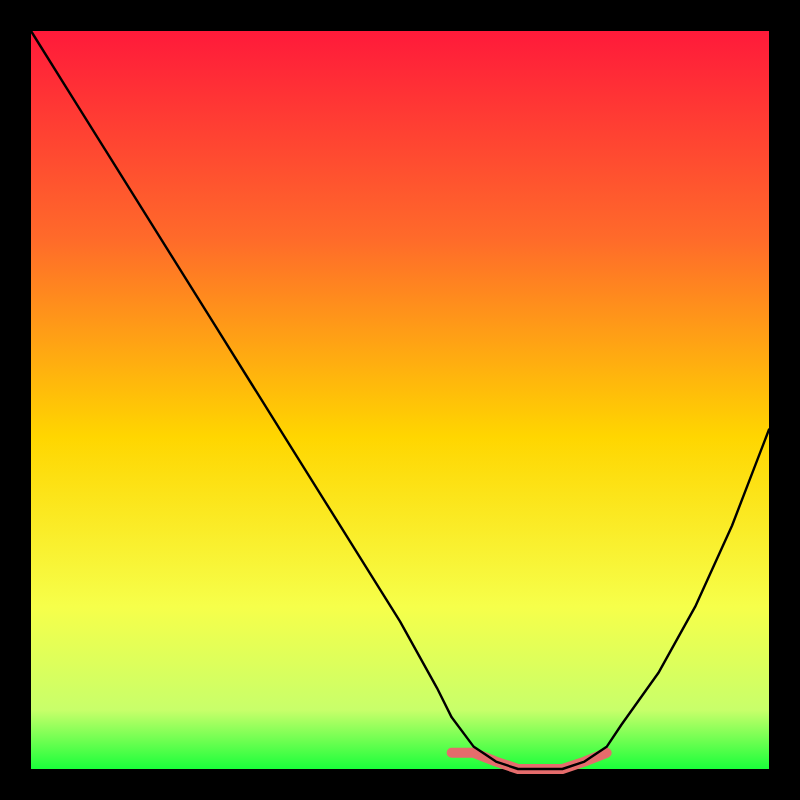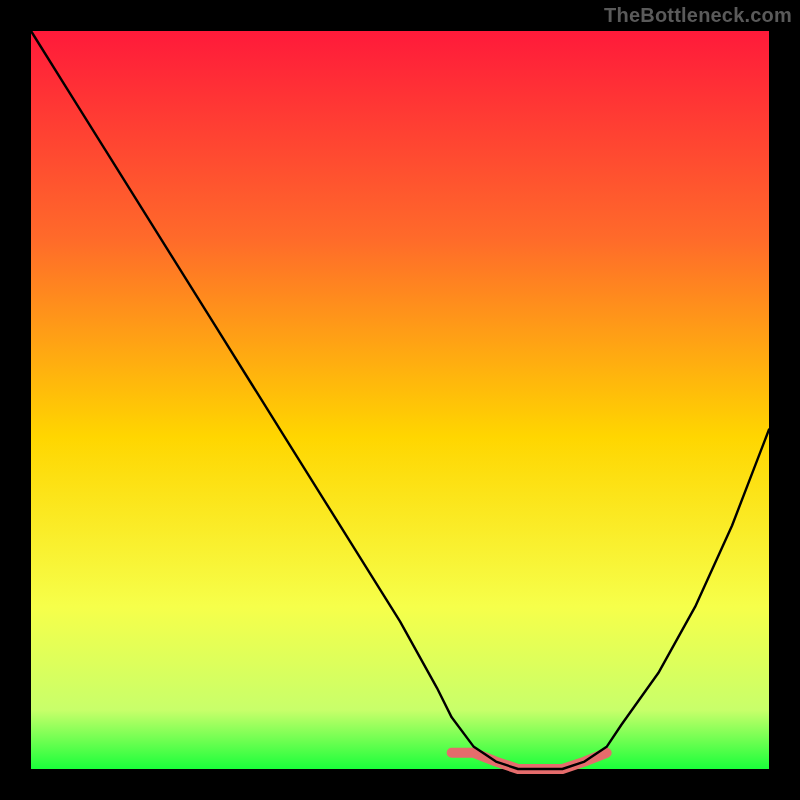--- a/index.html
+++ b/index.html
@@ -32,21 +32,20 @@
     left: 0;
     top: 0;
     width: 800px;
     height: 800px;
   }
 </style>
 </head>
 <body>
 <div class="container">
 
-  <div class="watermark">TheBottleneck.com</div>
 
   <svg class="chart" viewBox="0 0 800 800">
     <defs>
       <linearGradient id="bg-grad" x1="0" y1="0" x2="0" y2="1">
         <stop id="g0" offset="0%" stop-color="#ff1a3a"></stop>
         <stop id="g1" offset="28%" stop-color="#ff6a2a"></stop>
         <stop id="g2" offset="55%" stop-color="#ffd600"></stop>
         <stop id="g3" offset="78%" stop-color="#f6ff4a"></stop>
         <stop id="g4" offset="92%" stop-color="#c8ff6a"></stop>
         <stop id="g5" offset="100%" stop-color="#1aff3a"></stop>

